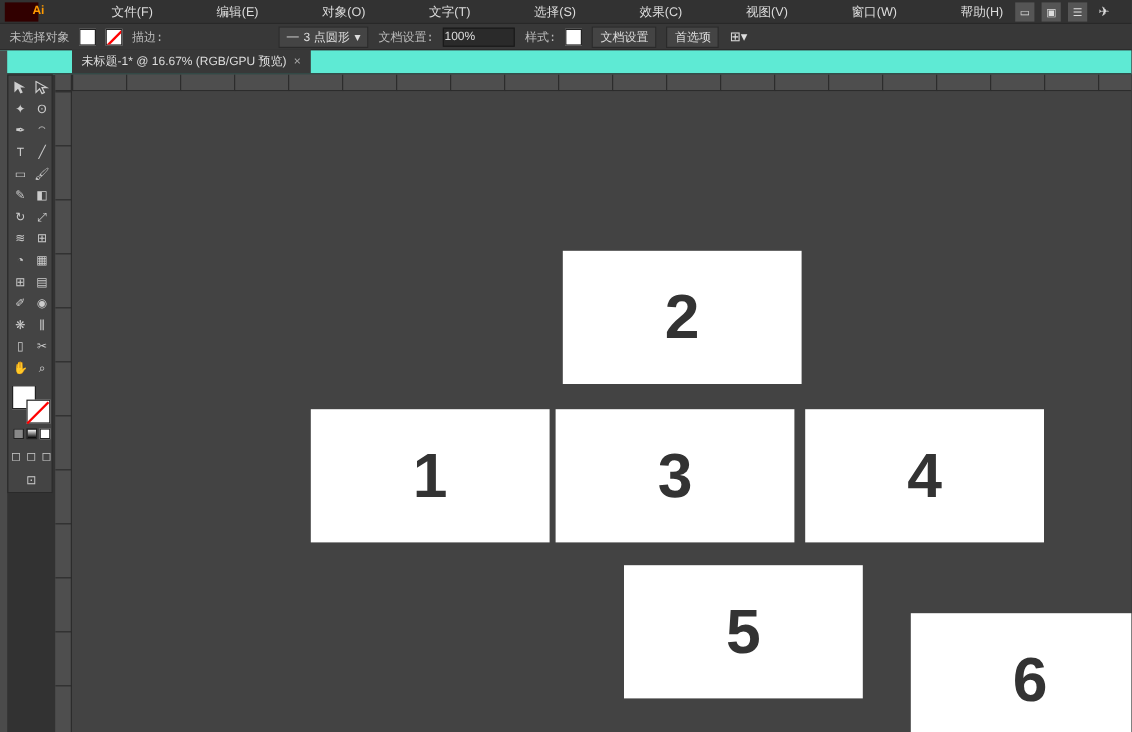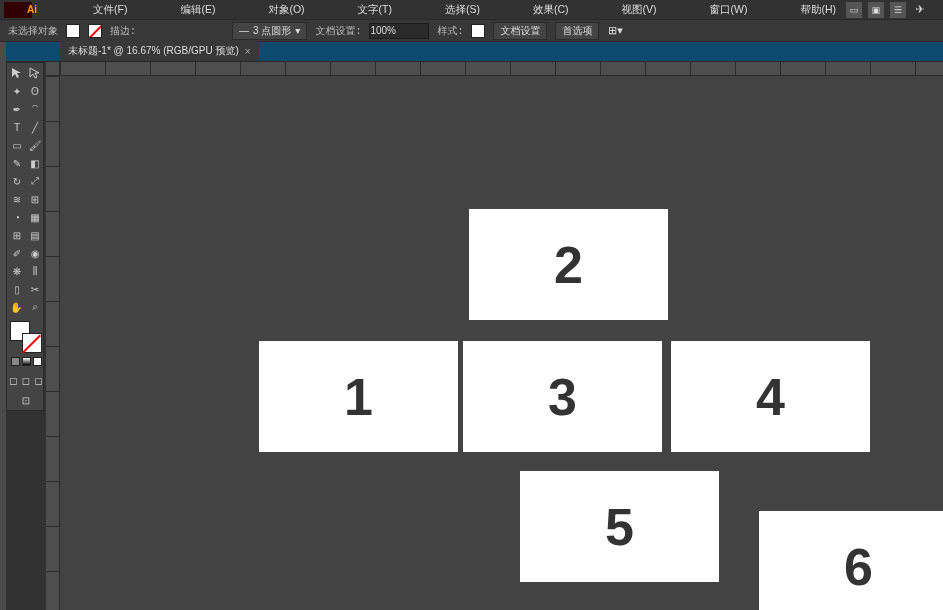--- a/index.html
+++ b/index.html
@@ -102,21 +102,21 @@
       border: 1px solid #2a2a2a;
       color: #ddd;
       padding: 1px 6px;
       font-size: 10px;
       display: inline-flex;
       align-items: center;
       gap: 4px;
     }
     .tab-bar {
       height: 20px;
-      background: #0c4a6e;
+      background: #5eead4;
       border-bottom: 1px solid #282828;
       display: flex;
       align-items: flex-end;
       padding-left: 60px;
     }
     .doc-tab {
       background: #383838;
       padding: 3px 8px;
       font-size: 10px;
       color: #ddd;

